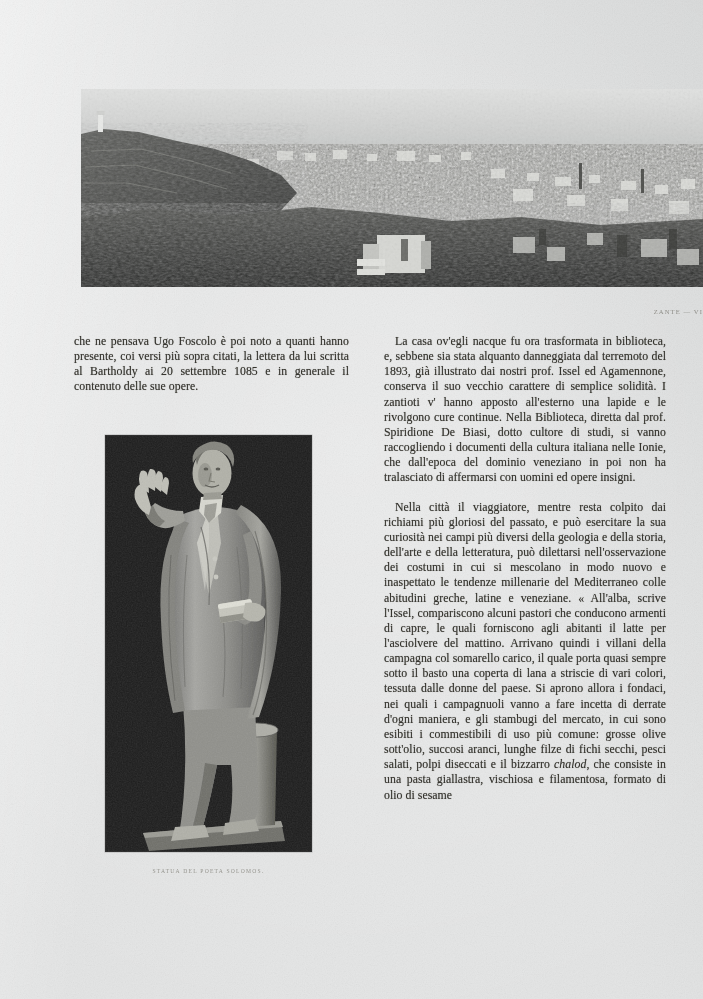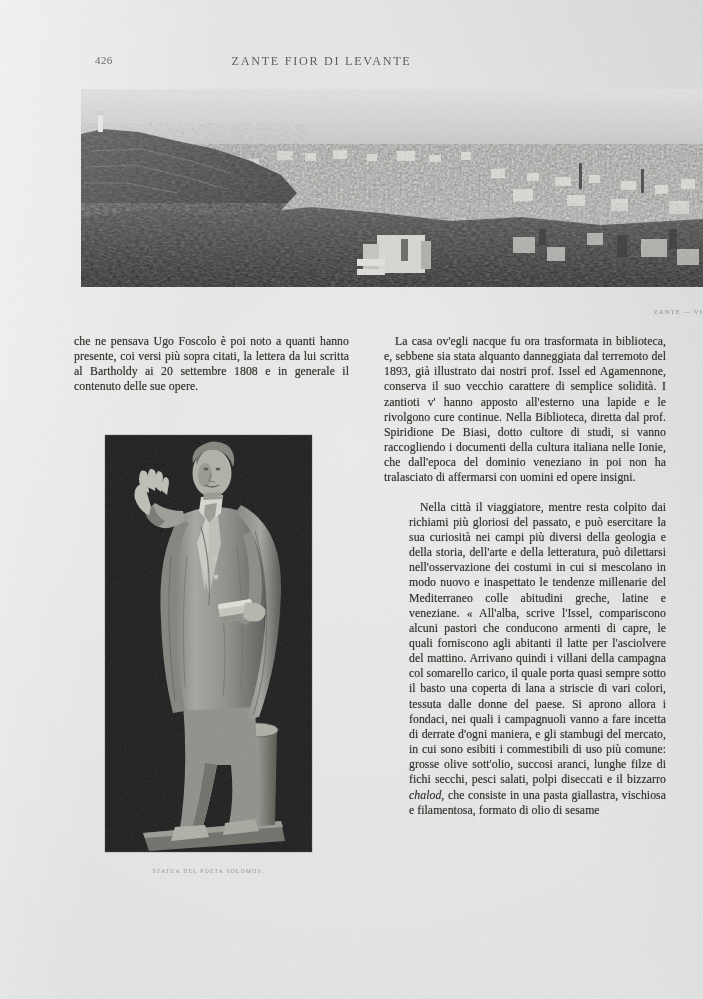--- a/index.html
+++ b/index.html
@@ -82,21 +82,21 @@
     color: #35342e;
     text-shadow: 0 0 0.75px rgba(62,60,54,0.55);
     letter-spacing: 0.04px;
     -webkit-hyphens: none; hyphens: none;
   }
   .col-left  { left: 74px;  width: 275px; }
   .col-right { left: 384px; width: 282px; }
 
   .col p { margin: 0; }
   .col p.indent { text-indent: 11px; }
-  .col p + p { margin-top: 14px; margin-left: 25px; }
+  .col p + p { margin-top: 14px; }
   .it { font-style: italic; }
 
   
   .statue-figure {
     position: absolute;
     left: 105px; top: 435px;
     width: 207px;
   }
   .statue-plate {
     width: 207px; height: 417px;
@@ -125,24 +125,20 @@
         <feTurbulence type="fractalNoise" baseFrequency="0.9" numOctaves="3" seed="11" result="n"></feTurbulence>
         <feColorMatrix type="saturate" values="0"></feColorMatrix>
         <feComponentTransfer>
             <feFuncA type="linear" slope="0.55"></feFuncA>
           </feComponentTransfer>
       </filter>
     </defs>
     <rect x="0" y="0" width="703" height="999" filter="url(#fGrainPaper)" opacity="0.55"></rect>
   </svg>
 
-  <div class="running-head">
-    <div class="folio">426</div>
-    <div class="running-title">ZANTE FIOR DI LEVANTE</div>
-  </div>
 
   <div class="panorama">
     <svg width="622" height="198" viewBox="0 0 622 198" aria-hidden="true">
       <defs>
         <linearGradient id="gSky" x1="0" y1="0" x2="0" y2="1">
           <stop offset="0%" stop-color="#dfe0df"></stop>
           <stop offset="55%" stop-color="#d2d3d2"></stop>
           <stop offset="100%" stop-color="#c6c8c7"></stop>
         </linearGradient>
         <linearGradient id="gSea" x1="0" y1="0" x2="0" y2="1">
@@ -277,21 +273,21 @@
           <rect x="458" y="140" width="7" height="16"></rect>
         </g>
 
         <rect x="0" y="0" width="622" height="198" filter="url(#fTown)" opacity="0.10"></rect>
       </g>
     </svg>
   </div>
   <div class="panorama-caption">ZANTE — VI</div>
 
   <div class="col col-left">
-    <p>che ne pensava Ugo Foscolo è poi noto a quanti hanno presente, coi versi più sopra citati, la lettera da lui scritta al Bartholdy ai 20 settembre 1808 e in generale il contenuto delle sue opere.</p>
+    <p>che ne pensava Ugo Foscolo è poi noto a quanti hanno presente, coi versi più sopra citati, la lettera da lui scritta al Bartholdy ai 20 settembre 1085 e in generale il contenuto delle sue opere.</p>
   </div>
 
   <figure class="statue-figure" style="margin:0">
     <svg class="statue-plate" width="207" height="417" viewBox="0 0 207 417" aria-hidden="true">
       <defs>
         <filter id="fStatGrain" x="0" y="0" width="100%" height="100%">
           <feTurbulence type="fractalNoise" baseFrequency="0.8" numOctaves="3" seed="21"></feTurbulence>
           <feColorMatrix type="saturate" values="0"></feColorMatrix>
           <feComponentTransfer>
               <feFuncA type="linear" slope="0.7"></feFuncA>

